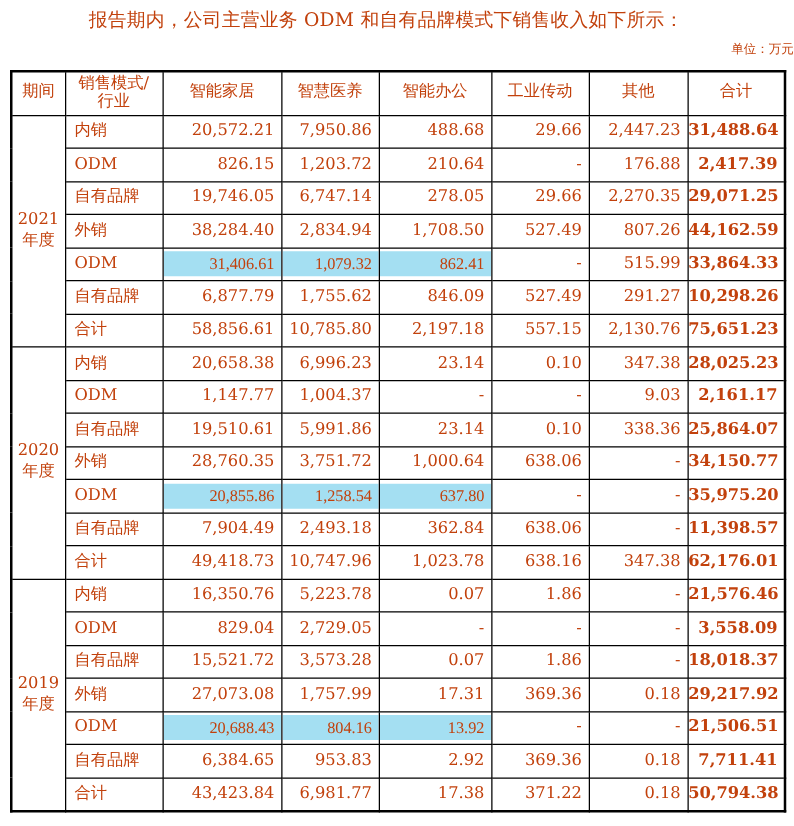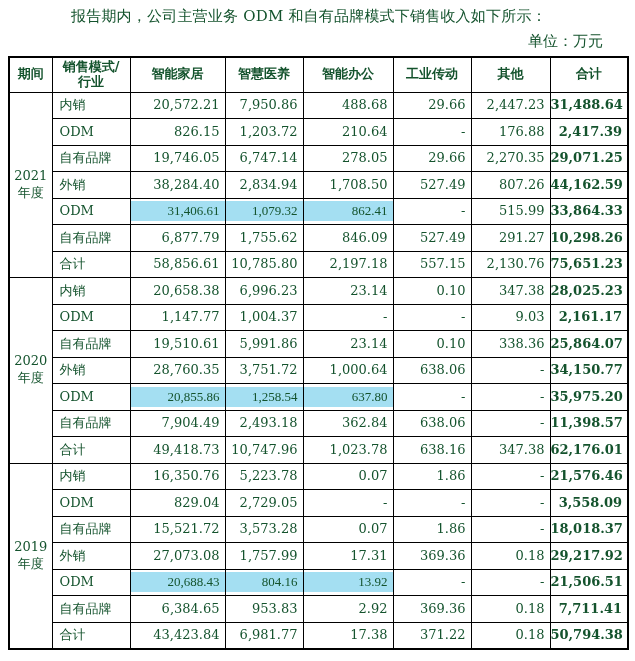--- a/index.html
+++ b/index.html
@@ -1,49 +1,49 @@
 <!DOCTYPE html>
 <html style="--hl: #a4dff2;"><head>
 <meta charset="utf-8">
 <style>
   html,body{margin:0;padding:0;background:#ffffff;}
   .page{
     position:relative;
     width:635px;height:661px;
     background:#ffffff;
-    color:#14532d;
+    color:#c2410c;
     font-family:"DejaVu Serif","Liberation Serif",serif;
     overflow:hidden;
   }
   .title{
     position:absolute;left:71px;top:7px;
     font-size:15px;letter-spacing:0.2px;white-space:nowrap;
   }
   .unit{
-    position:absolute;top:32px;right:32px;
-    font-size:15px;
+    position:absolute;top:32px;right:0;
+    font-size:10px;
   }
   table.rev{
     position:absolute;left:8px;top:56px;
     border-collapse:collapse;
     border:2px solid #000;
     table-layout:fixed;
     width:619px;
   }
   table.rev th, table.rev td{
     border:1px solid #000;
     padding:0;
     font-size:13px;
     overflow:hidden;
     vertical-align:middle;
   }
   table.rev thead tr{height:35px;}
   table.rev tbody tr{height:26.5px;}
   th.hdr{
-    font-weight:bold;text-align:center;line-height:1.15;
+    font-weight:normal;text-align:center;line-height:1.15;
   }
   td.period{
     text-align:center;line-height:1.3;font-size:13px;
   }
   td.label{
     text-align:left;
     margin-left:25px;
   }
   td.label .cellin{padding-left:7px;}
   td.num{text-align:right;}

